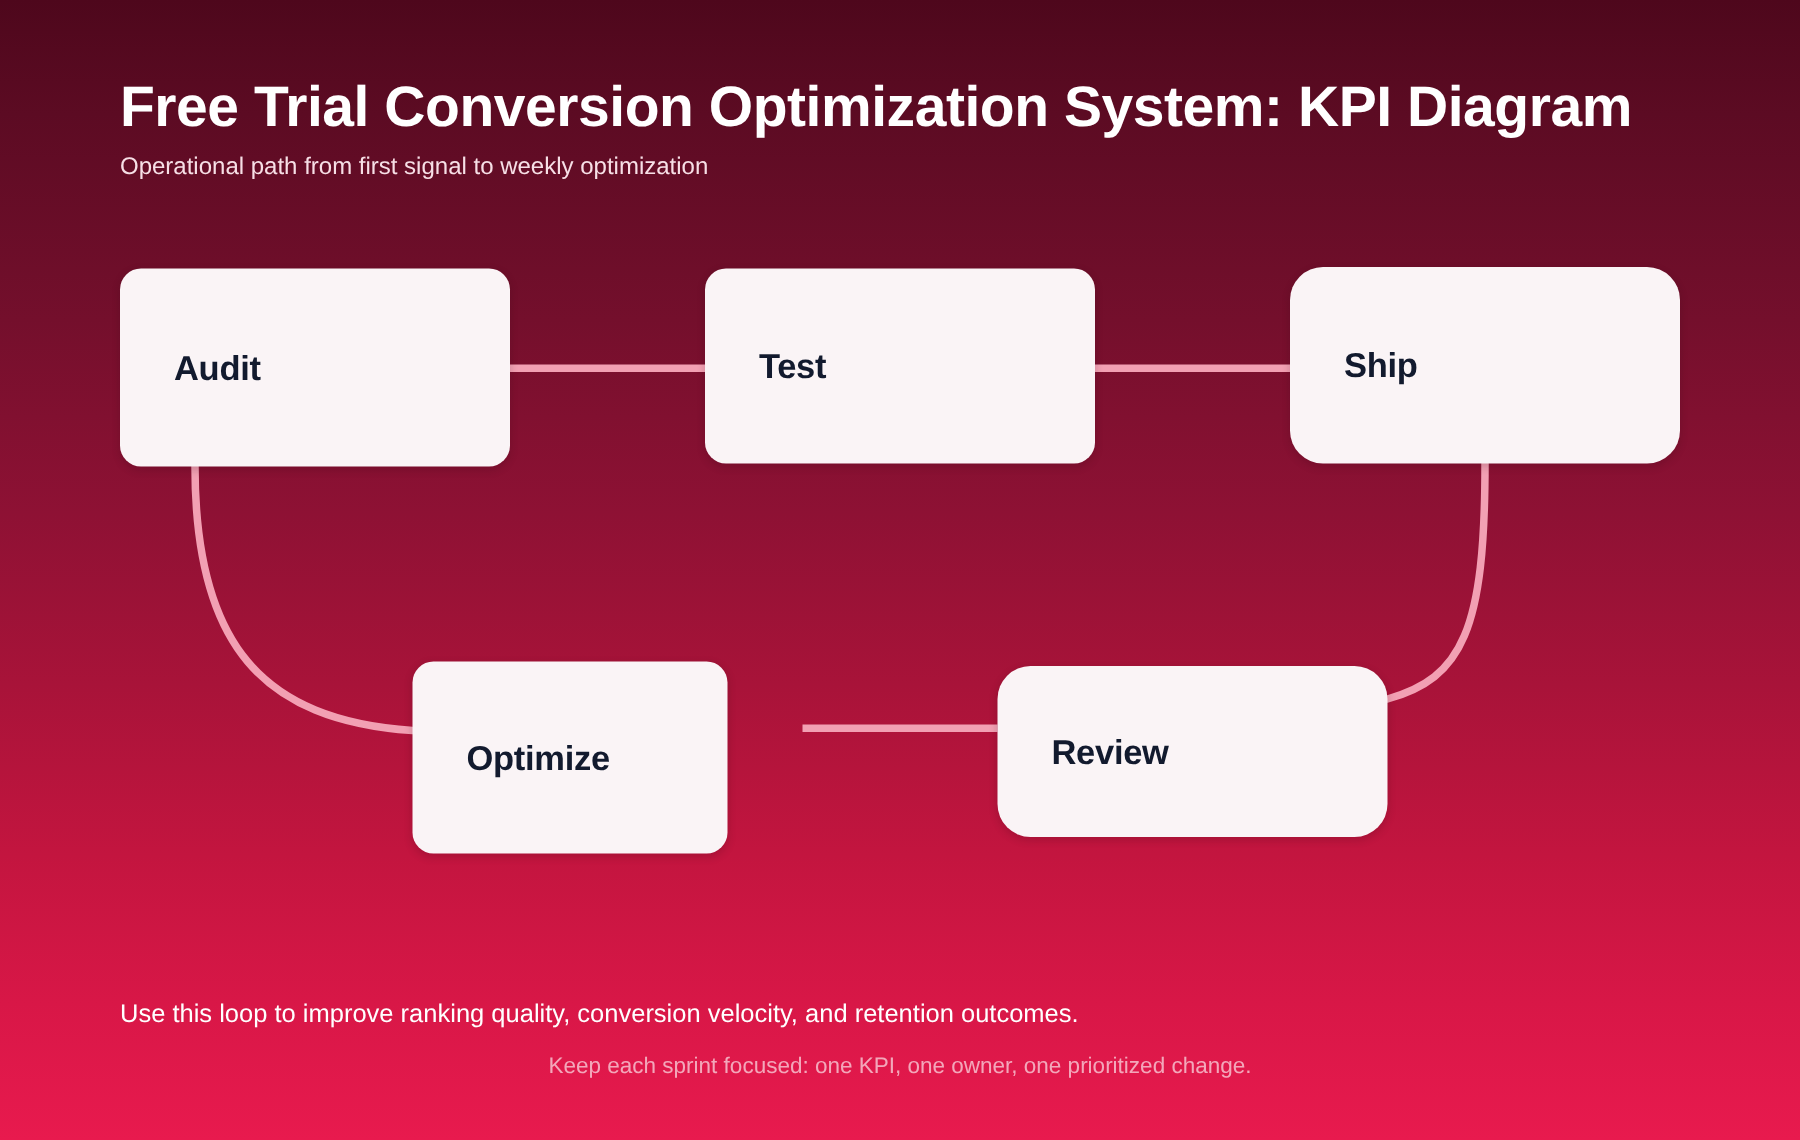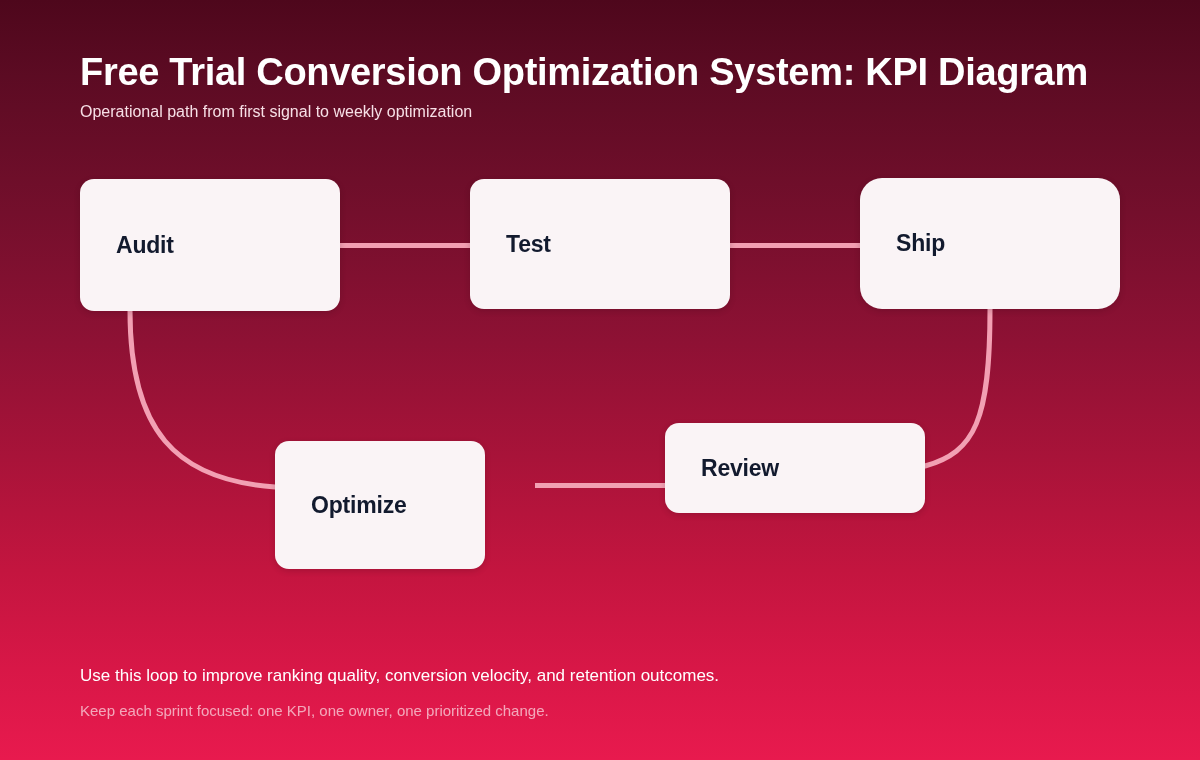--- a/index.html
+++ b/index.html
@@ -85,21 +85,21 @@
     color: #121a2e;
     padding-left: 36px;
     letter-spacing: -0.2px;
     white-space: nowrap;
   }
 
   .node-audit    { left: 80px;  top: 179px; width: 260px; height: 132px; }
   .node-test     { left: 470px; top: 179px; width: 260px; height: 130px; }
   .node-ship     { left: 860px; top: 178px; width: 260px; height: 131px; border-radius: 22px; }
   .node-optimize { left: 275px; top: 441px; width: 210px; height: 128px; }
-  .node-review   { left: 665px; top: 423px; width: 260px; height: 90px; }
+  .node-review   { left: 665px; top: 444px; width: 260px; height: 114px; border-radius: 22px; }
 
   
   .footer {
     position: absolute;
     left: 80px;
     top: 664px;
     width: 1040px;
   }
   .footer-primary {
     margin: 0;
@@ -107,20 +107,21 @@
     line-height: 24px;
     color: #ffffff;
     white-space: nowrap;
   }
   .footer-secondary {
     margin: 13px 0 0 0;
     font-size: 15px;
     line-height: 20px;
     color: rgba(255, 255, 255, 0.62);
     white-space: nowrap;
+    text-align: center;
   }
 </style>
 </head>
 <body>
 
 <div class="stage">
 
   <div class="header">
     <h1 class="title">Free Trial Conversion Optimization System: KPI Diagram</h1>
     <p class="subtitle">Operational path from first signal to weekly optimization</p>

